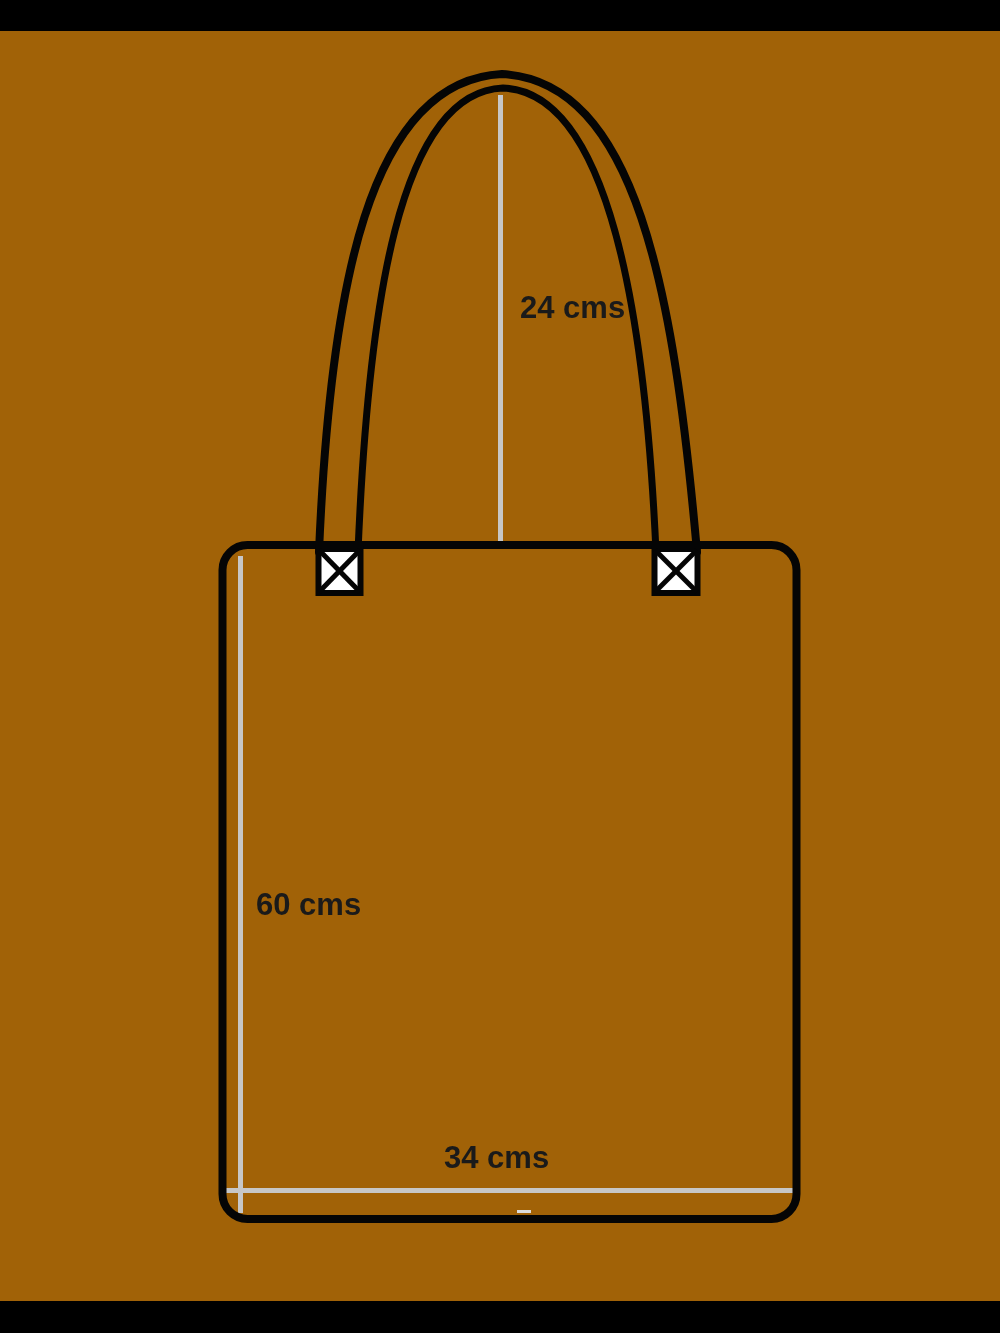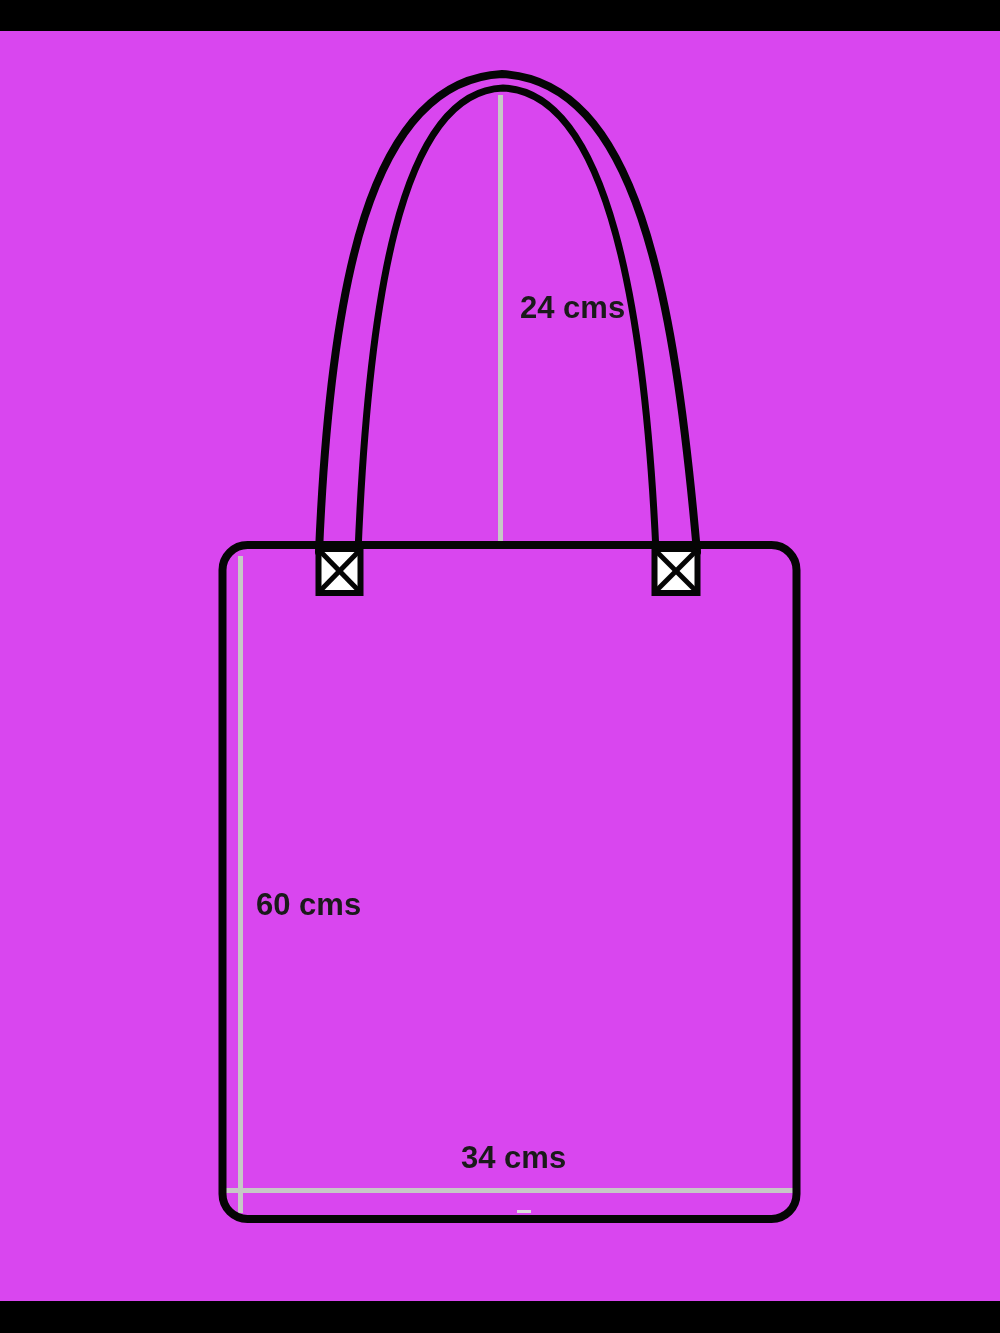--- a/index.html
+++ b/index.html
@@ -1,20 +1,20 @@
 <!DOCTYPE html>
 <html><head>
 <meta charset="utf-8">
 <style>
   html, body { margin: 0; padding: 0; background: #ffffff; }
   #stage {
     position: relative;
     width: 1000px;
     height: 1333px;
-    background: #d946ef;
+    background: #a16207;
     overflow: hidden;
     font-family: "Liberation Sans", sans-serif;
   }
   .letterbox {
     position: absolute;
     left: 0;
     width: 1000px;
     background: #000000;
   }
   #letterbox-top { top: 0; height: 31px; }
@@ -31,21 +31,21 @@
     font-weight: 700;
     font-size: 31px;
     line-height: 1;
     color: #1a1a1a;
     letter-spacing: 0px;
     white-space: nowrap;
     user-select: none;
   }
   #label-handle { left: 520px; top: 292px; }
   #label-height { left: 256px; top: 889px; }
-  #label-width  { left: 461px; top: 1142px; }
+  #label-width  { left: 444px; top: 1142px; }
 </style>
 </head>
 <body>
 
 <div id="stage">
 
   <div id="letterbox-top" class="letterbox"></div>
 
   <svg id="diagram-svg" viewBox="0 0 1000 1333" xmlns="http://www.w3.org/2000/svg">
 

